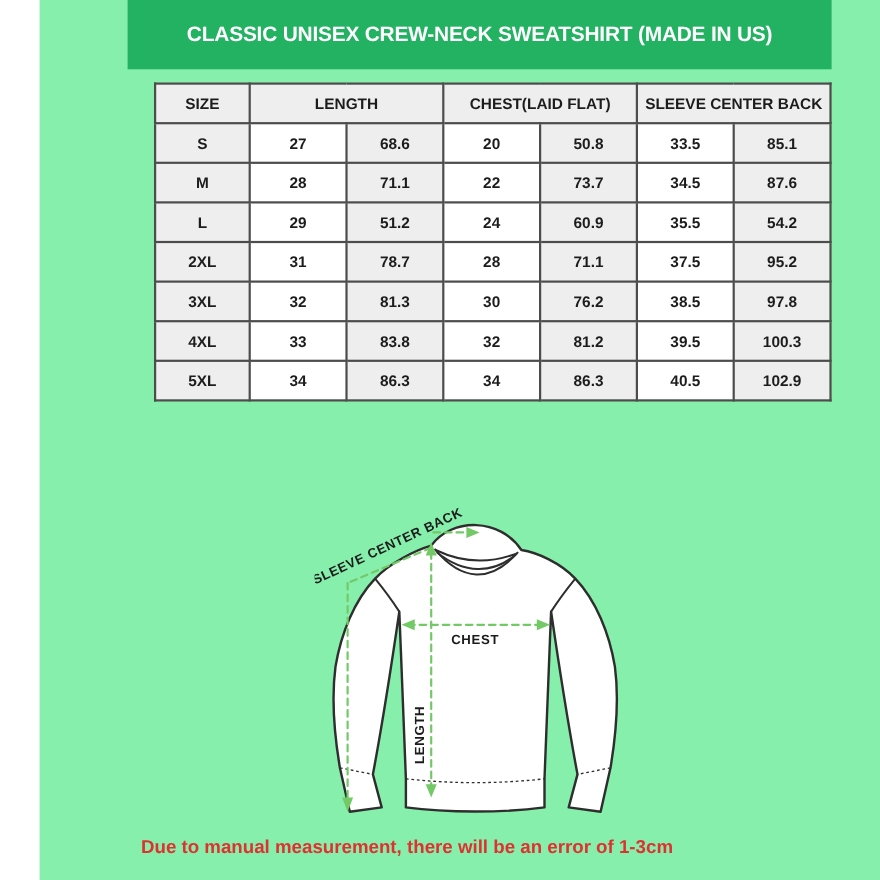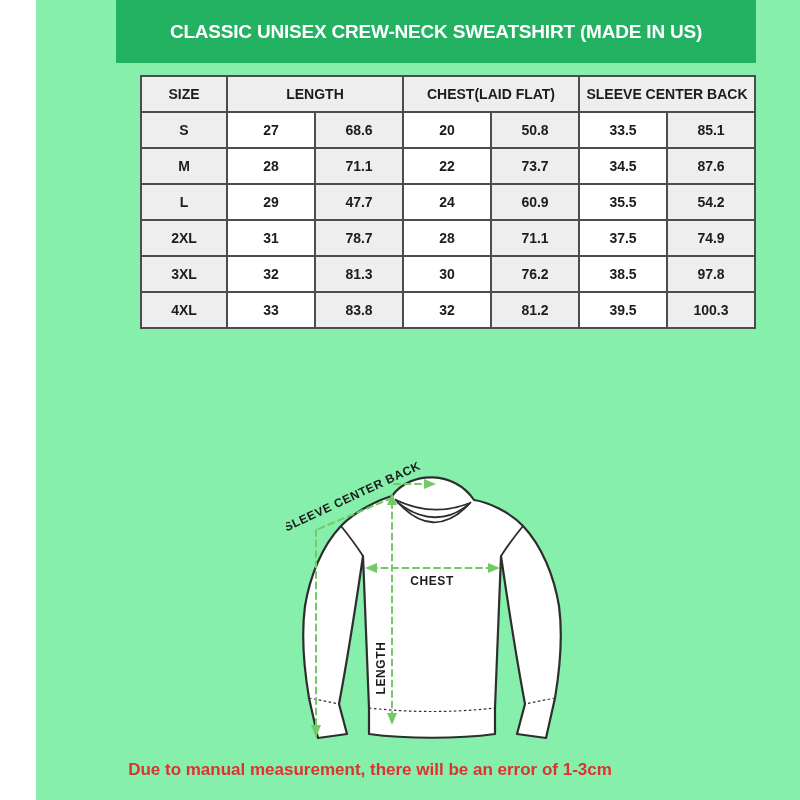--- a/index.html
+++ b/index.html
@@ -75,52 +75,61 @@
           <td class="c-white">28</td>
           <td class="c-gray">71.1</td>
           <td class="c-white">22</td>
           <td class="c-gray">73.7</td>
           <td class="c-white">34.5</td>
           <td class="c-gray">87.6</td>
         </tr>
         <tr>
           <td class="c-gray">L</td>
           <td class="c-white">29</td>
-          <td class="c-gray">47.7</td>
+          <td class="c-gray">51.2</td>
           <td class="c-white">24</td>
           <td class="c-gray">60.9</td>
           <td class="c-white">35.5</td>
           <td class="c-gray">54.2</td>
         </tr>
         <tr>
           <td class="c-gray">2XL</td>
           <td class="c-white">31</td>
           <td class="c-gray">78.7</td>
           <td class="c-white">28</td>
           <td class="c-gray">71.1</td>
           <td class="c-white">37.5</td>
-          <td class="c-gray">74.9</td>
+          <td class="c-gray">95.2</td>
         </tr>
         <tr>
           <td class="c-gray">3XL</td>
           <td class="c-white">32</td>
           <td class="c-gray">81.3</td>
           <td class="c-white">30</td>
           <td class="c-gray">76.2</td>
           <td class="c-white">38.5</td>
           <td class="c-gray">97.8</td>
         </tr>
         <tr>
           <td class="c-gray">4XL</td>
           <td class="c-white">33</td>
           <td class="c-gray">83.8</td>
           <td class="c-white">32</td>
           <td class="c-gray">81.2</td>
           <td class="c-white">39.5</td>
           <td class="c-gray">100.3</td>
+        </tr>
+        <tr>
+          <td class="c-gray">5XL</td>
+          <td class="c-white">34</td>
+          <td class="c-gray">86.3</td>
+          <td class="c-white">34</td>
+          <td class="c-gray">86.3</td>
+          <td class="c-white">40.5</td>
+          <td class="c-gray">102.9</td>
         </tr>
       </tbody>
   </table>
 
   <svg class="diagram" viewBox="0 0 340 310">
 
     <path class="outline" d="
       M106,38
       C 92,42 68,54 55,68
       C 36,88 24,118 19,148

